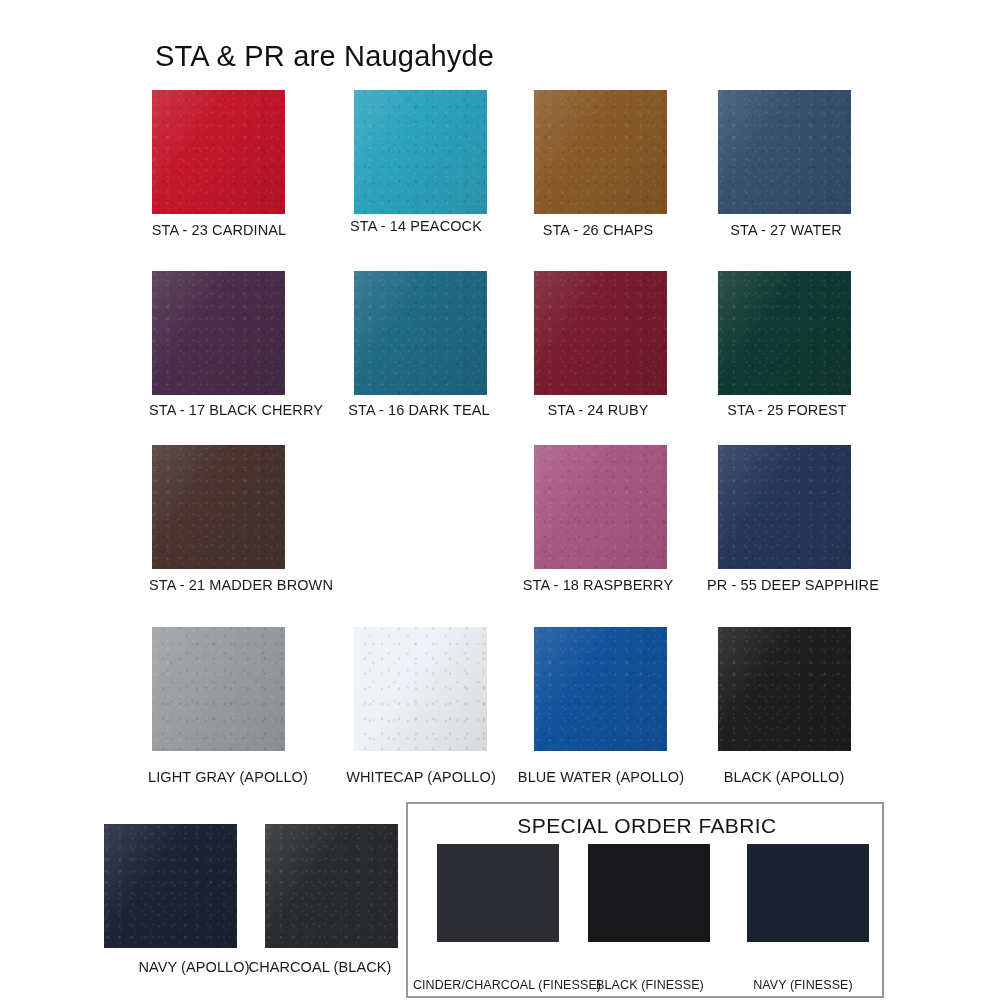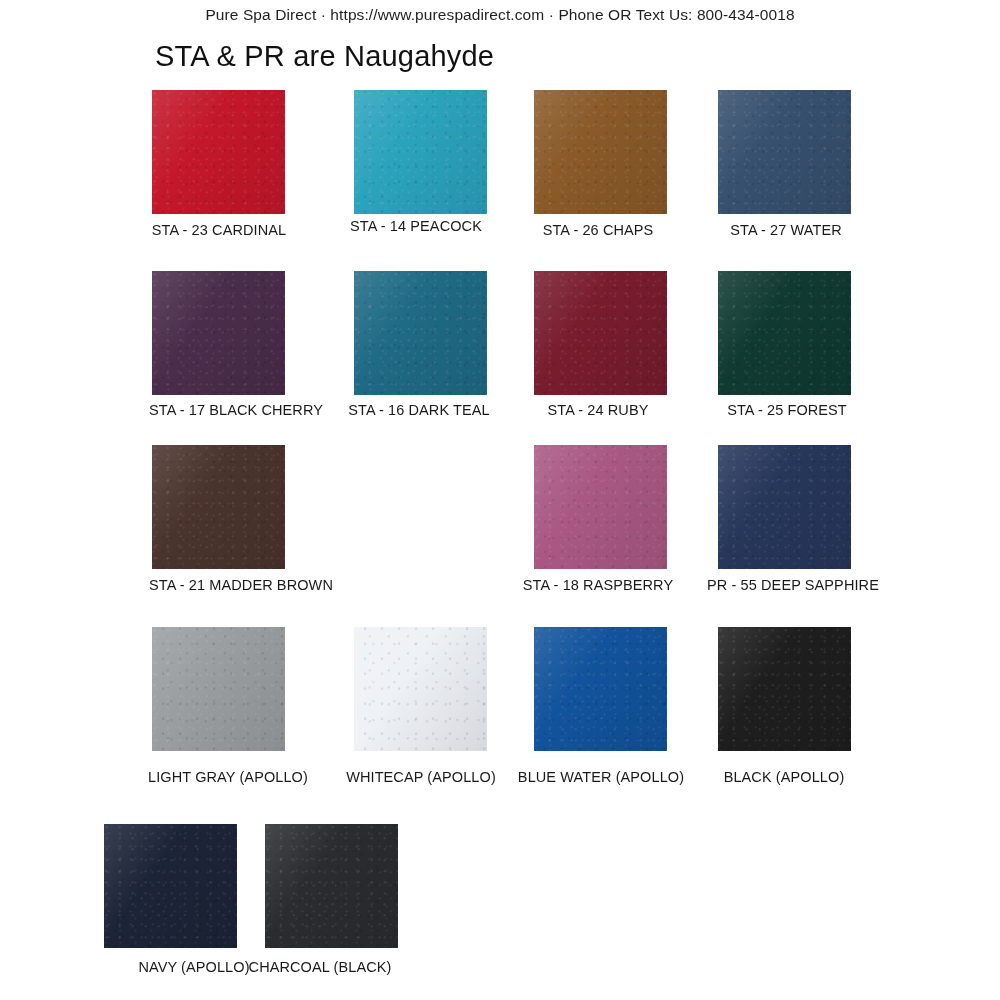--- a/index.html
+++ b/index.html
@@ -113,21 +113,20 @@
     color: #1a1a1a;
     white-space: nowrap;
     letter-spacing: 0.1px;
   }
 </style>
 </head>
 <body>
 
 <div class="page">
 
-  <div class="header">Pure Spa Direct · https://www.purespadirect.com · Phone OR Text Us: 800-434-0018</div>
 
   <div class="title">STA &amp; PR are Naugahyde</div>
 
   <div id="swatch-layer">
       <div class="swatch" style="left: 152px; top: 90px;">
         <div class="chip" style="background: rgb(196, 23, 42);">
           <div class="grain"></div>
           <div class="sheen"></div>
         </div>
       </div>
@@ -239,14 +238,34 @@
       <div class="caption" style="left: 171px; top: 967px; transform: translate(-50%, -50%); margin-left: 23px;">NAVY (APOLLO)</div>
       <div class="swatch" style="left: 265px; top: 824px;">
         <div class="chip" style="background: rgb(42, 44, 48);">
           <div class="grain"></div>
           <div class="sheen"></div>
         </div>
       </div>
       <div class="caption" style="left: 320px; top: 967px; transform: translate(-50%, -50%);">CHARCOAL (BLACK)</div>
     </div>
 
+  <div class="special-box">
+    <div class="special-title">SPECIAL ORDER FABRIC</div>
+    <div id="special-layer">
+        <div class="sp-chip" style="left: 29px; top: 40px; background: rgb(43, 45, 51);">
+          <div class="grain"></div>
+          <div class="sheen"></div>
+        </div>
+        <div class="sp-caption" style="left: 99px; top: 181px; transform: translate(-50%, -50%);">CINDER/CHARCOAL (FINESSE)</div>
+        <div class="sp-chip" style="left: 180px; top: 40px; background: rgb(24, 24, 26);">
+          <div class="grain"></div>
+          <div class="sheen"></div>
+        </div>
+        <div class="sp-caption" style="left: 242px; top: 181px; transform: translate(-50%, -50%);">BLACK (FINESSE)</div>
+        <div class="sp-chip" style="left: 339px; top: 40px; background: rgb(27, 34, 50);">
+          <div class="grain"></div>
+          <div class="sheen"></div>
+        </div>
+        <div class="sp-caption" style="left: 395px; top: 181px; transform: translate(-50%, -50%);">NAVY (FINESSE)</div>
+      </div>
+  </div>
 
 </div>
 
 </body></html>

